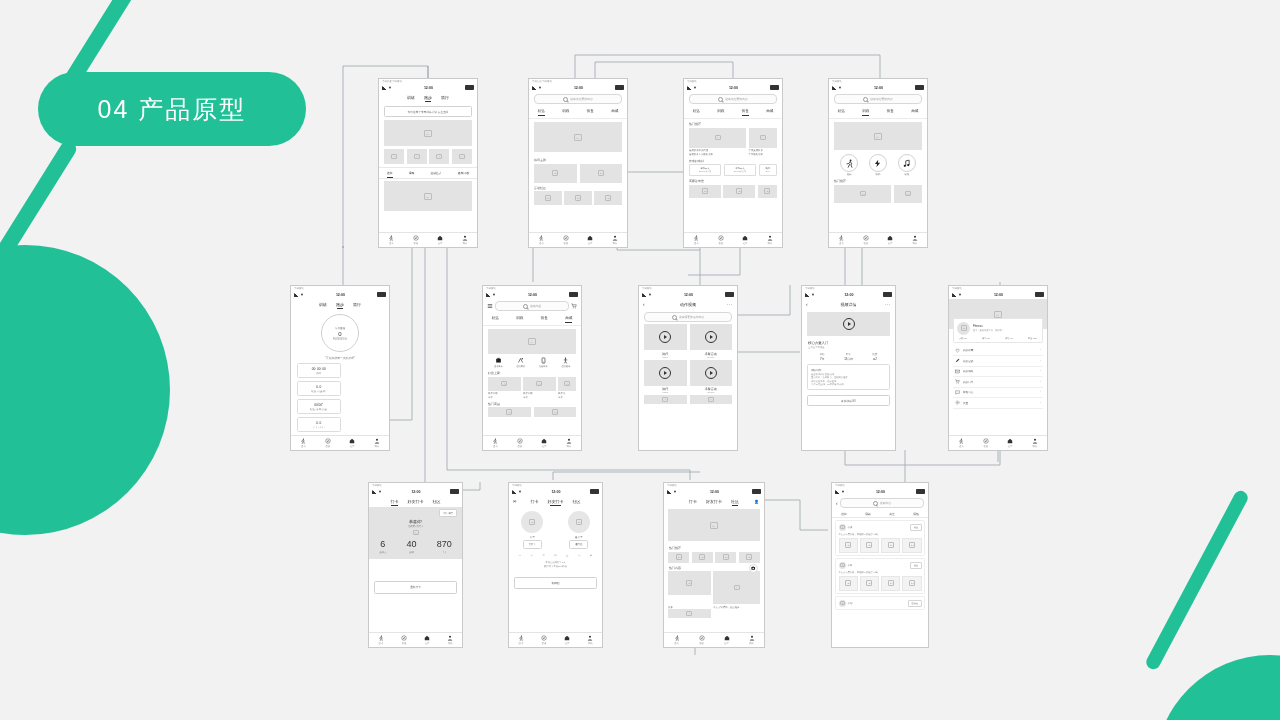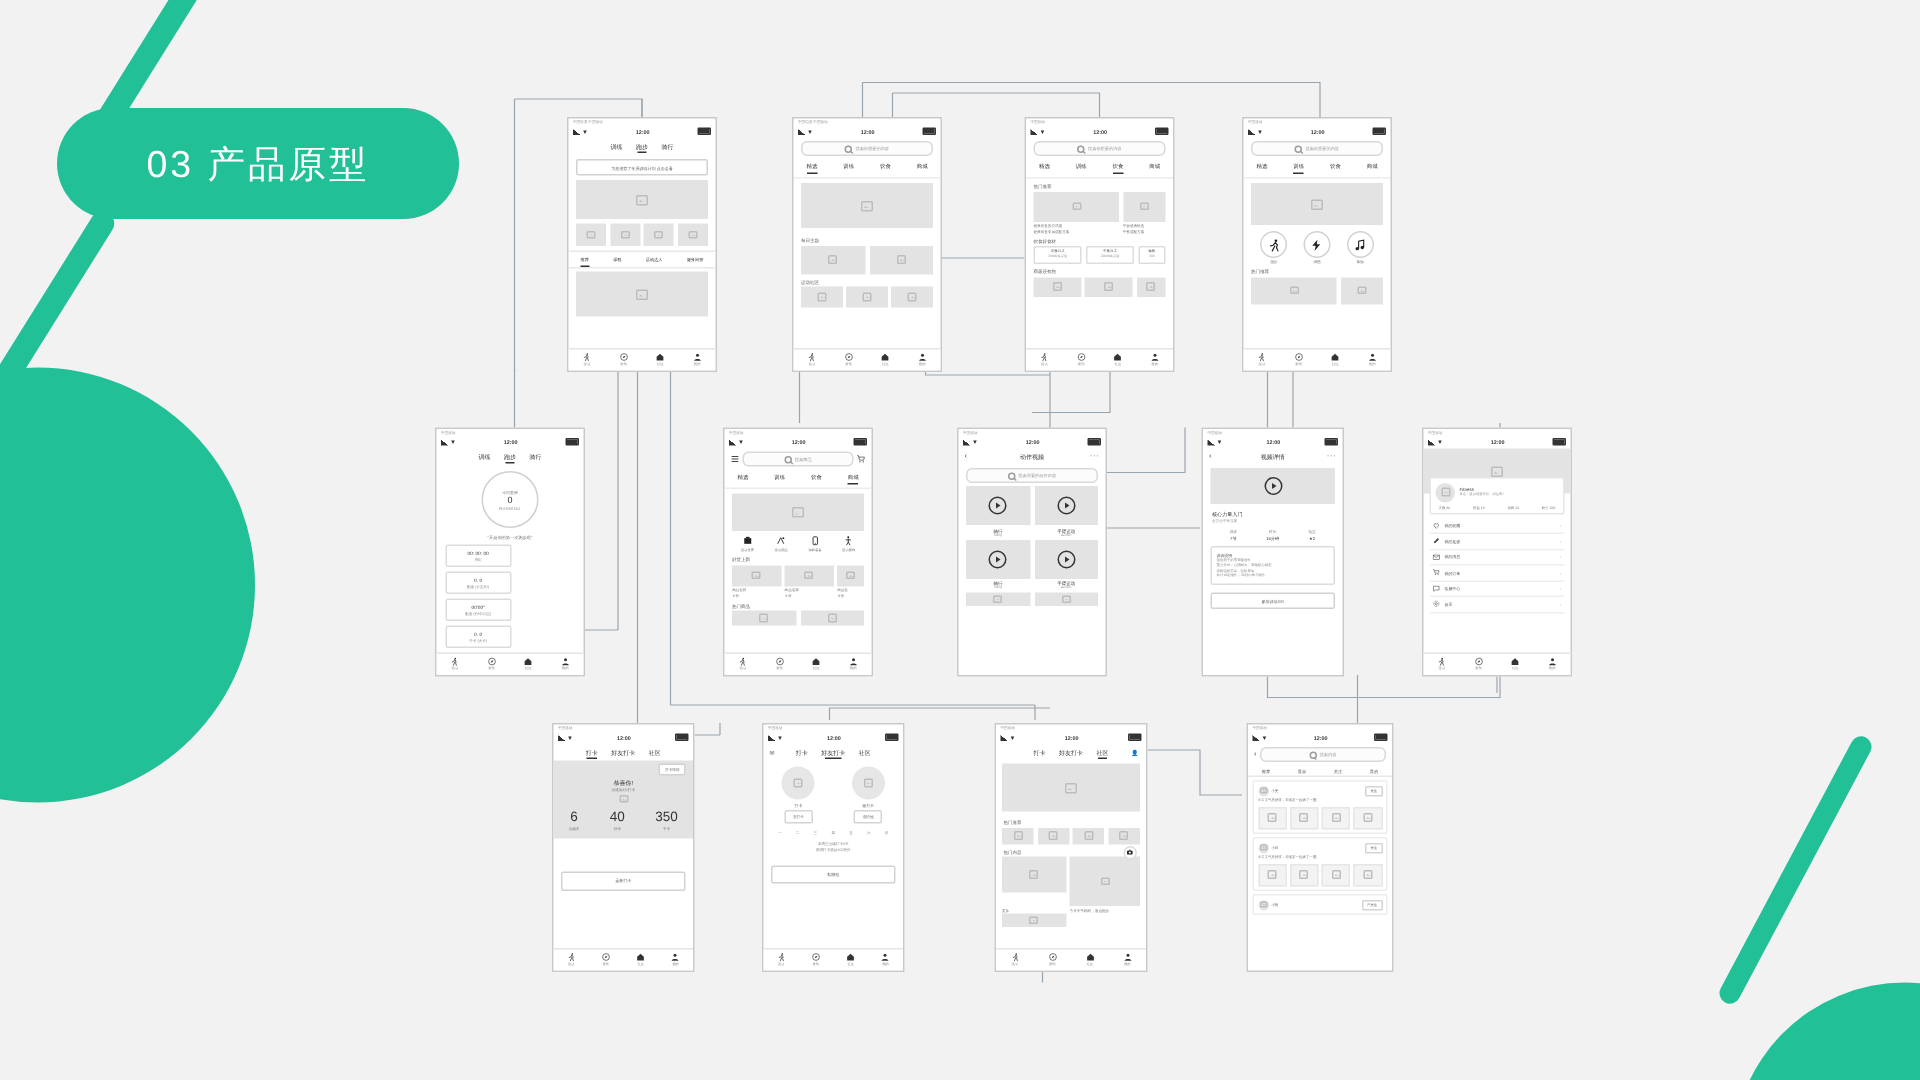--- a/index.html
+++ b/index.html
@@ -199,21 +199,21 @@
 </head>
 <body>
 
 <div class="deco deco-bar" style="left:95px;top:-70px;width:16px;height:200px;transform:rotate(32deg);"></div>
 <div class="deco deco-bar" style="left:22px;top:130px;width:16px;height:160px;transform:rotate(32deg);"></div>
 <div class="deco deco-circle" style="left:-120px;top:245px;width:290px;height:290px;"></div>
 <div class="deco deco-bar" style="left:1190px;top:480px;width:14px;height:200px;transform:rotate(28deg);"></div>
 <div class="deco deco-circle" style="left:1155px;top:655px;width:230px;height:230px;"></div>
 
 <div class="title-pill">
-  <span>03 产品原型</span>
+  <span>04 产品原型</span>
 </div>
 
 <svg class="wires" viewBox="0 0 1280 720">
   <g fill="none" stroke="#9aa4ad" stroke-width="0.8">
     <path d="M343,66 L343,248 L343,246"></path>
     <path d="M343,66 L428,66 L428,78"></path>
     <path d="M428,66 L428,78"></path>
     <path d="M575,55 L575,78"></path>
     <path d="M575,55 L880,55 L880,78"></path>
     <path d="M595,62 L595,78"></path>
@@ -1024,21 +1024,21 @@
       <div class="ci-nums">
         <div class="c">
             <span class="v">6</span>
             <span class="k">连续天</span>
           </div>
         <div class="c">
             <span class="v">40</span>
             <span class="k">分钟</span>
           </div>
         <div class="c">
-            <span class="v">350</span>
+            <span class="v">870</span>
             <span class="k">千卡</span>
           </div>
       </div>
     </div>
   </div>
   <div class="pill-btn" style="margin-top:22px;height:11px;">重新打卡</div>
   <div class="tabbar">
     <div class="ti">
         <svg class="ti-ico" viewBox="0 0 24 24">
           <circle cx="14" cy="4" r="2.2" fill="#333"></circle>

